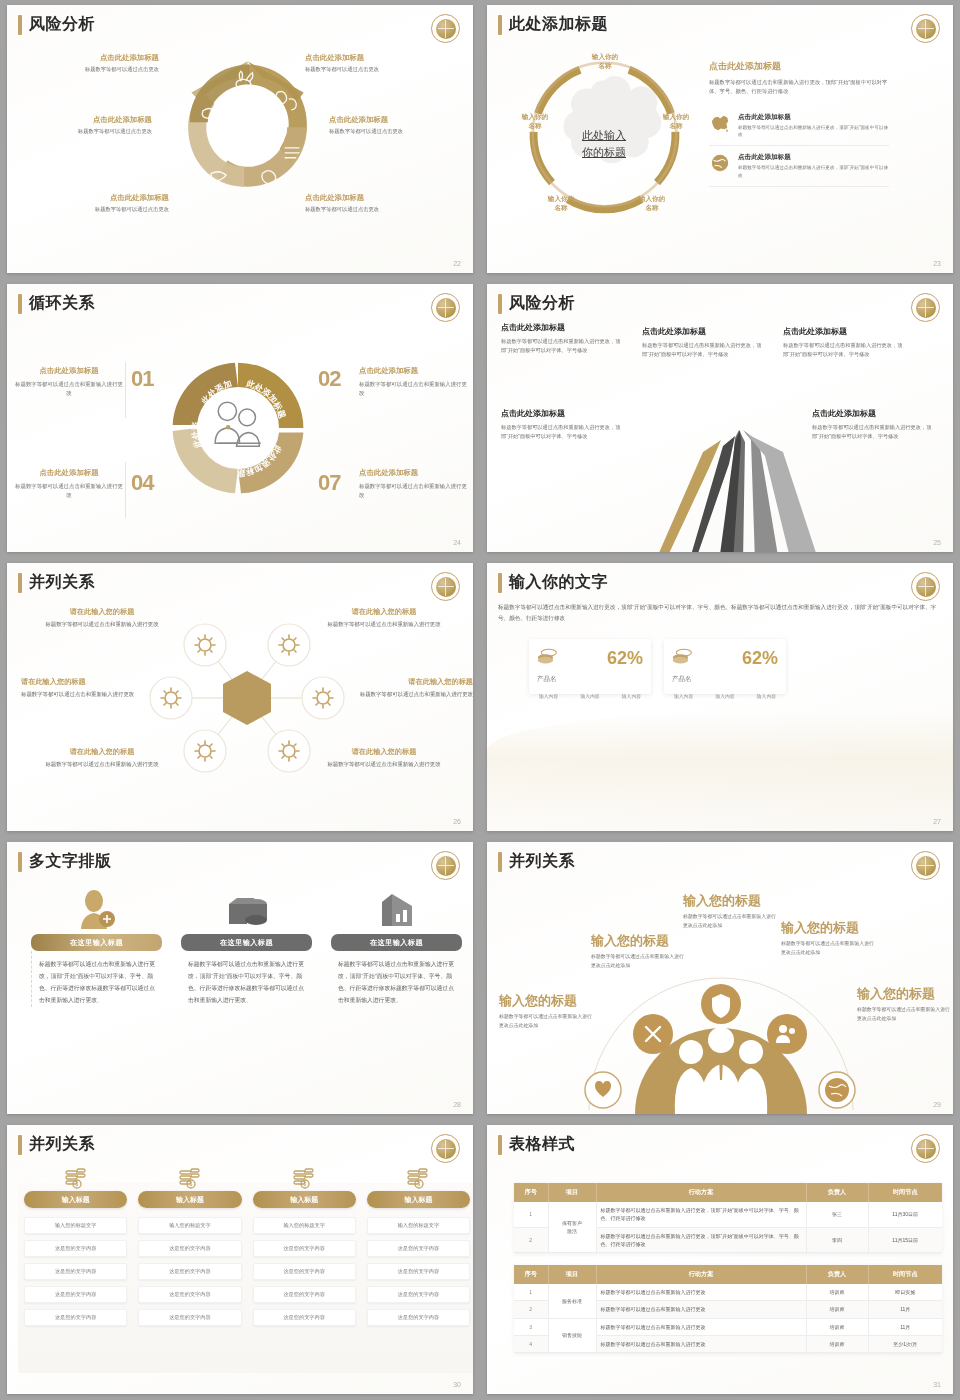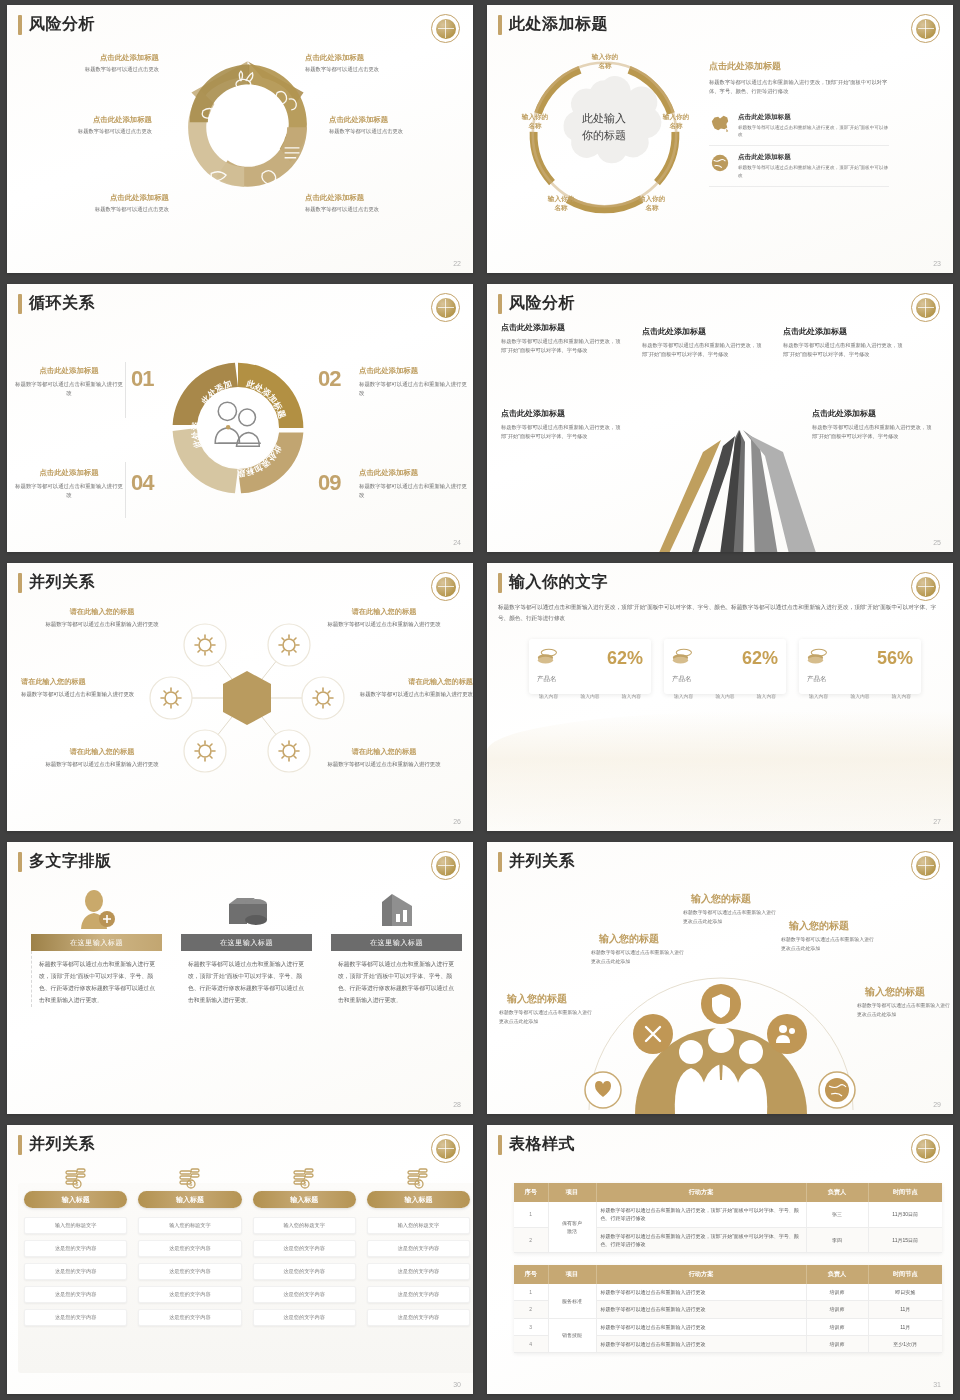--- a/index.html
+++ b/index.html
@@ -1,18 +1,18 @@
 <!DOCTYPE html>
 <html><head>
 <meta charset="utf-8">
 <style>
   *{box-sizing:border-box;margin:0;padding:0;}
   html,body{width:960px;height:1400px;background:#e9e9e9;font-family:"Liberation Sans","DejaVu Sans",sans-serif;}
   .deck{width:960px;height:1400px;display:grid;grid-template-columns:480px 480px;grid-template-rows:279px 279px 279px 283px 280px;}
-  .slidewrap{padding:5px 7px 6px 7px;background:#404040;}
+  .slidewrap{padding:5px 7px 6px 7px;background:#a3a3a3;}
   .slide{position:relative;width:100%;height:100%;background:#fff;overflow:hidden;box-shadow:0 1px 3px rgba(0,0,0,.18);}
   .slide-bg-tint{position:absolute;left:0;top:0;width:100%;height:100%;background:linear-gradient(160deg,#fdfcfa 0%,#ffffff 45%,#fbfaf7 100%);}
   
   .s-head{position:absolute;left:11px;top:9px;display:flex;align-items:center;gap:7px;}
   .accent-bar{width:4px;height:20px;background:#c3a36a;border-radius:1px;}
   .s-title{font-size:16px;font-weight:bold;color:#2b2b2b;letter-spacing:.5px;}
   .logo{position:absolute;right:13px;top:9px;width:29px;height:29px;border-radius:50%;border:1.2px solid #c3a36a;display:flex;align-items:center;justify-content:center;background:#fff;}
   .logo-in{width:20px;height:20px;border-radius:50%;background:radial-gradient(circle at 35% 30%,#d9c49a,#b6984f 70%,#a4893f);position:relative;overflow:hidden;}
   .logo-in:before{content:"";position:absolute;left:9px;top:1px;width:1.5px;height:18px;background:rgba(255,255,255,.75);}
   .logo-in:after{content:"";position:absolute;left:2px;top:9px;width:16px;height:1.5px;background:rgba(255,255,255,.75);}
@@ -64,29 +64,29 @@
   .s27-top{display:flex;align-items:center;gap:5px;}
   .s27-nm{font-size:6.5px;color:#7d7d7d;margin-top:7px;}
   .s27-pct{font-size:18px;font-weight:bold;color:#c6a054;margin-left:auto;line-height:1;}
   .s27-sub{display:flex;justify-content:space-between;margin-top:9px;padding:0 2px;}
   .s27-sub span{font-size:4.8px;color:#8a8a8a;}
   .s27-wave{position:absolute;left:0;bottom:0;width:100%;height:120px;background:linear-gradient(180deg,rgba(245,238,224,.0) 0%,rgba(244,236,219,.55) 40%,rgba(250,246,238,.25) 100%);border-top-left-radius:60% 40px;}
 
   
   .s28-col{position:absolute;width:131px;top:44px;}
   .s28-ico{height:48px;display:flex;align-items:center;justify-content:center;}
-  .s28-bar{height:17px;display:flex;align-items:center;justify-content:center;font-size:7.2px;font-weight:normal;color:#fff;letter-spacing:.4px;}
+  .s28-bar{height:17px;display:flex;align-items:center;justify-content:center;font-size:7.2px;font-weight:bold;color:#fff;letter-spacing:.4px;border-radius:7px;}
   .s28-bar.gold{background:linear-gradient(90deg,#9d8148,#cdb484 55%,#c2a671);}
   .s28-bar.gray{background:#6c6c6c;}
   .s28-txt{font-size:5.8px;line-height:2.05;color:#5d5d5d;padding:8px 4px 0 7px;}
   .s28-col.first .s28-txt{border-left:1px dashed #d8d8d8;}
 
   
   .s29-lab{position:absolute;width:95px;}
-  .s29-lab .t{font-size:10px;font-weight:bold;color:#bf9f62;margin-bottom:3px;margin-left:8px;}
+  .s29-lab .t{font-size:13px;font-weight:bold;color:#bf9f62;margin-bottom:3px;}
   .s29-lab .d{font-size:4.9px;line-height:1.75;color:#6f6f6f;}
 
   
   .s30-wrap{position:absolute;left:17px;top:40px;width:446px;display:grid;grid-template-columns:repeat(4,1fr);gap:11px;}
   .s30-ico{height:26px;display:flex;align-items:center;justify-content:center;}
   .s30-pill{height:17px;border-radius:9px;background:linear-gradient(90deg,#b2914f,#c7aa76 50%,#b59454);display:flex;align-items:center;justify-content:center;color:#fff;font-size:7px;font-weight:bold;box-shadow:0 1px 3px rgba(0,0,0,.12);}
   .s30-cell{height:17px;margin-top:6px;background:#fff;border:1px solid #f1f1f1;border-radius:2px;box-shadow:0 1px 2px rgba(0,0,0,.05);display:flex;align-items:center;justify-content:center;font-size:5.2px;color:#7c7c7c;}
   .s30-cell.first{margin-top:9px;}
   .s30-panel{position:absolute;left:11px;top:58px;width:458px;height:190px;background:linear-gradient(180deg,#fcfbf9,#f7f6f3);border-radius:3px;}
 
@@ -207,21 +207,21 @@
           <div>名称</div>
     </div>
     <div class="s23-node" style="left:48px;top:190px;">
       <div>输入你的</div>
           <div>名称</div>
     </div>
     <div class="s23-node" style="left:22px;top:108px;">
       <div>输入你的</div>
           <div>名称</div>
     </div>
-    <div class="s23-center" style="left:74px;top:105px;transform:none;">
+    <div class="s23-center" style="left:74px;top:122px;transform:none;text-decoration:underline;">
       <div>此处输入</div>
       <div>你的标题</div>
     </div>
 
     <div class="s23-right">
       <h4>点击此处添加标题</h4>
       <p>标题数字等都可以通过点击和重新输入进行更改，顶部“开始”面板中可以对字体、字号、颜色、行距等进行修改</p>
       <div class="s23-item" style="margin-top:9px;">
         <div class="ic">
           <svg viewBox="0 0 24 22" width="22" height="20">
@@ -285,21 +285,21 @@
             <circle cx="112" cy="86" r="11"></circle>
         <path d="M70 120 q0 -18 16 -20 q16 2 16 20 Z"></path>
         <path d="M98 124 q2 -16 16 -18 q14 2 14 18 Z"></path>
         <path d="M74 120 h56"></path>
       </g>
       <circle cx="87" cy="99" r="3" fill="#c0a063"></circle>
     </svg>
 
     <div class="s24-num" style="left:124px;top:82px;">01</div>
     <div class="s24-num" style="left:311px;top:82px;">02</div>
-    <div class="s24-num" style="left:311px;top:186px;">09</div>
+    <div class="s24-num" style="left:311px;top:186px;">07</div>
     <div class="s24-num" style="left:124px;top:186px;">04</div>
 
     <div class="s24-div" style="left:118px;top:78px;height:56px;"></div>
     <div class="s24-div" style="left:118px;top:178px;height:56px;"></div>
 
     <div class="s24-side" style="left:8px;top:82px;text-align:center;">
       <div class="t">点击此处添加标题</div>
       <div class="d">标题数字等都可以通过点击和重新输入进行更改</div>
     </div>
     <div class="s24-side" style="left:352px;top:82px;">
@@ -493,36 +493,20 @@
         </div>
       </div>
       <div class="s27-card">
         <div class="s27-top">
           <span><svg width="22" height="16" viewBox="0 0 26 18">
                   <ellipse cx="14" cy="5" rx="9" ry="4" fill="none" stroke="#c2a468" stroke-width="1.2"></ellipse>
                   <ellipse cx="10" cy="11" rx="9" ry="4" fill="#c2a468"></ellipse>
                   <ellipse cx="10" cy="14" rx="9" ry="4" fill="#d6bd8d"></ellipse>
                 </svg></span>
           <span class="s27-pct">62%</span>
-        </div>
-        <div class="s27-nm">产品名</div>
-        <div class="s27-sub">
-          <span>输入内容</span>
-          <span>输入内容</span>
-          <span>输入内容</span>
-        </div>
-      </div>
-      <div class="s27-card">
-        <div class="s27-top">
-          <span><svg width="22" height="16" viewBox="0 0 26 18">
-                  <ellipse cx="14" cy="5" rx="9" ry="4" fill="none" stroke="#c2a468" stroke-width="1.2"></ellipse>
-                  <ellipse cx="10" cy="11" rx="9" ry="4" fill="#c2a468"></ellipse>
-                  <ellipse cx="10" cy="14" rx="9" ry="4" fill="#d6bd8d"></ellipse>
-                </svg></span>
-          <span class="s27-pct">56%</span>
         </div>
         <div class="s27-nm">产品名</div>
         <div class="s27-sub">
           <span>输入内容</span>
           <span>输入内容</span>
           <span>输入内容</span>
         </div>
       </div>
     </div>
     <div class="pagenum">27</div>

